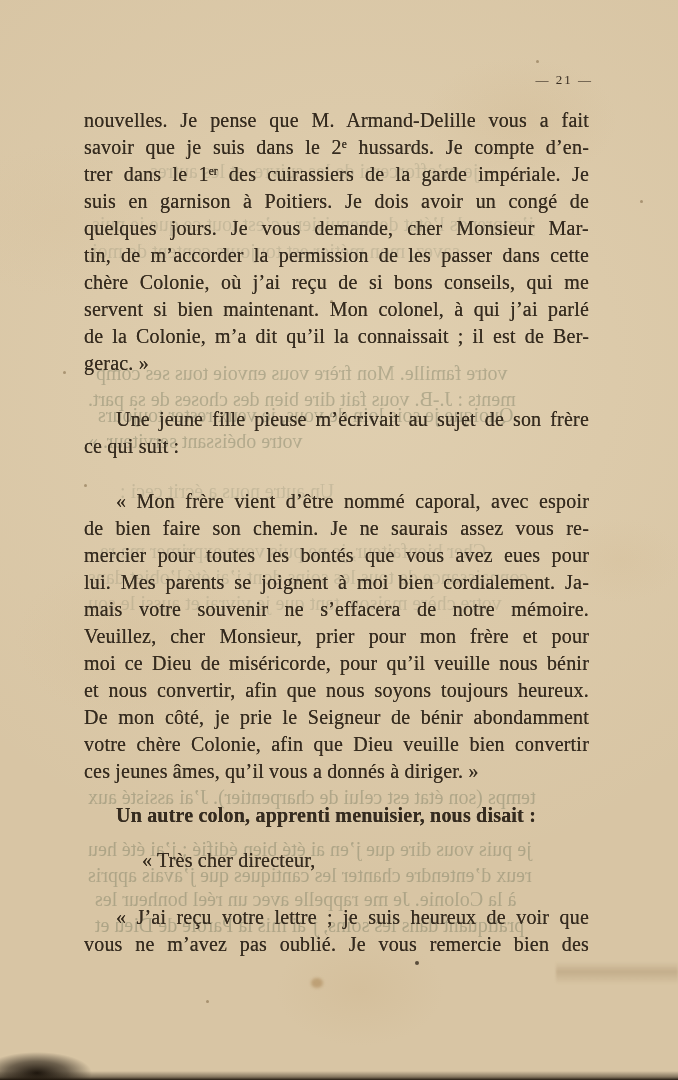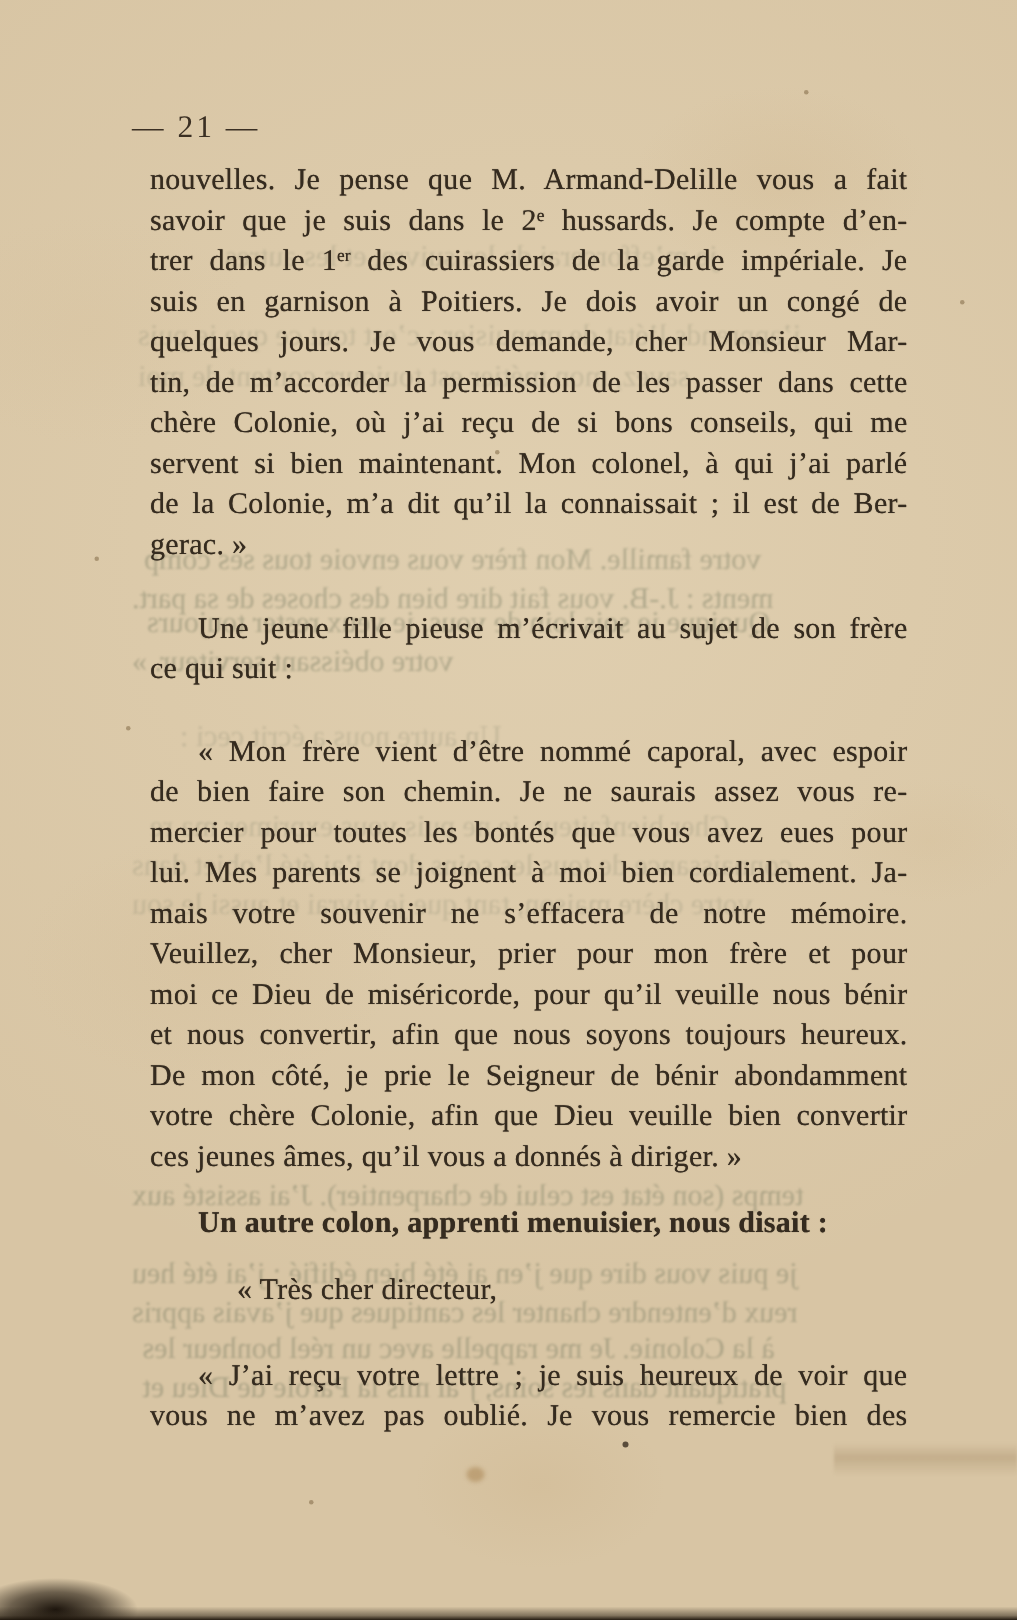--- a/index.html
+++ b/index.html
@@ -33,26 +33,26 @@
     background:radial-gradient(closest-side, rgba(20,13,6,0.95), rgba(20,13,6,0.55) 55%, rgba(20,13,6,0) 100%);
   }
   .scratch{
     position:absolute;left:556px;top:962px;width:122px;height:22px;pointer-events:none;
     background:linear-gradient(to bottom, rgba(0,0,0,0) 0%, rgba(150,122,85,0.30) 45%, rgba(0,0,0,0) 100%);
     filter:blur(1px);
   }
   
   .page-num{
     position:absolute;left:88px;top:72px;width:505px;
-    text-align:left;font-size:21px;letter-spacing:2px;
+    text-align:right;font-size:13px;letter-spacing:2px;
     color:#3a2f23;
   }
   
   .page-body{
-    position:absolute;left:100px;top:107px;width:505px;
+    position:absolute;left:84px;top:107px;width:505px;
     color:#352b1f;font-size:20px;letter-spacing:0.2px;
     text-shadow:0 0 0.5px rgba(53,43,31,0.85);
   }
   .tline{
     height:27px;line-height:27px;
     text-align:justify;text-align-last:justify;
     white-space:normal;
   }
   .tline.noj{text-align-last:left;}
   .para{margin:0;}

